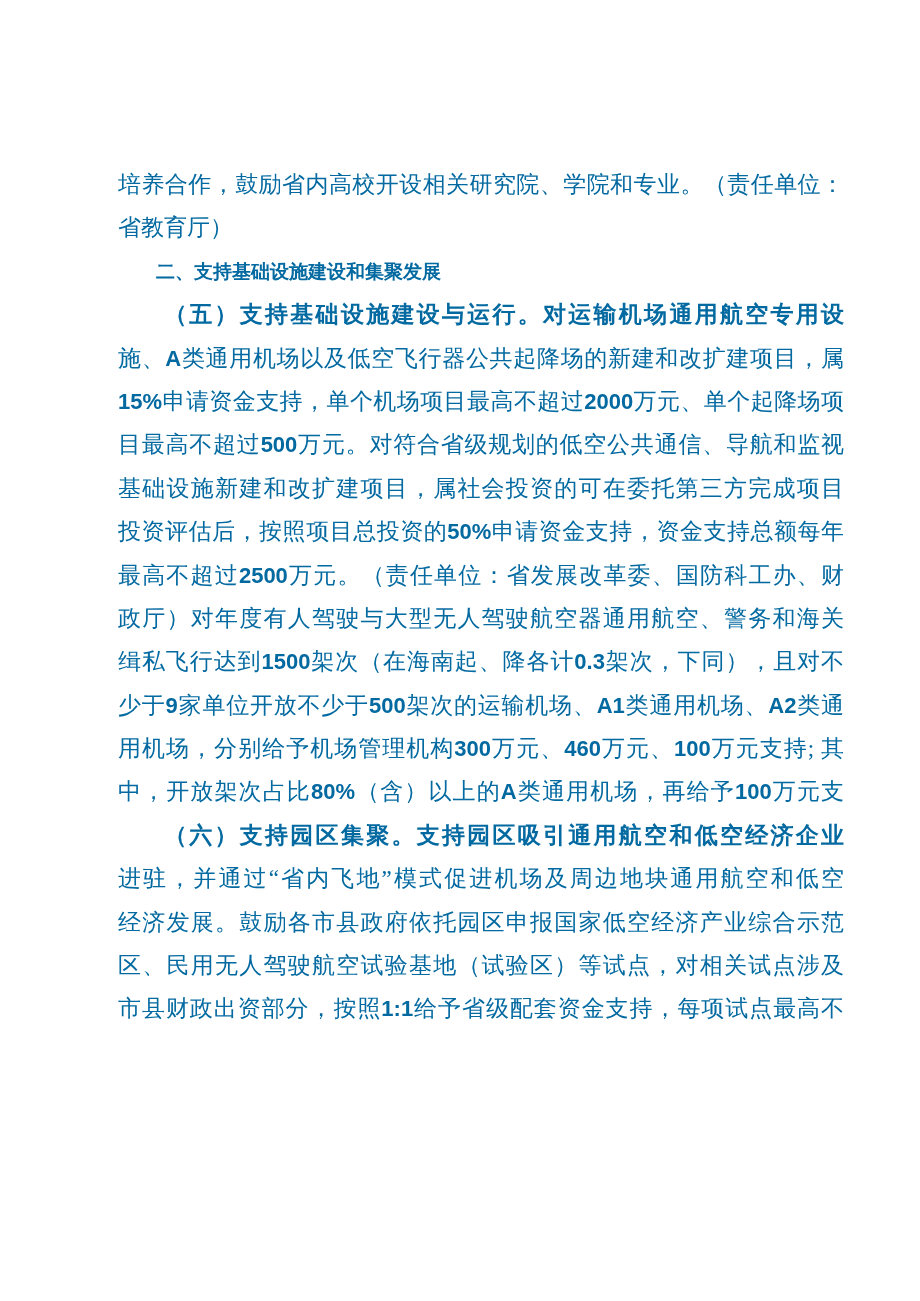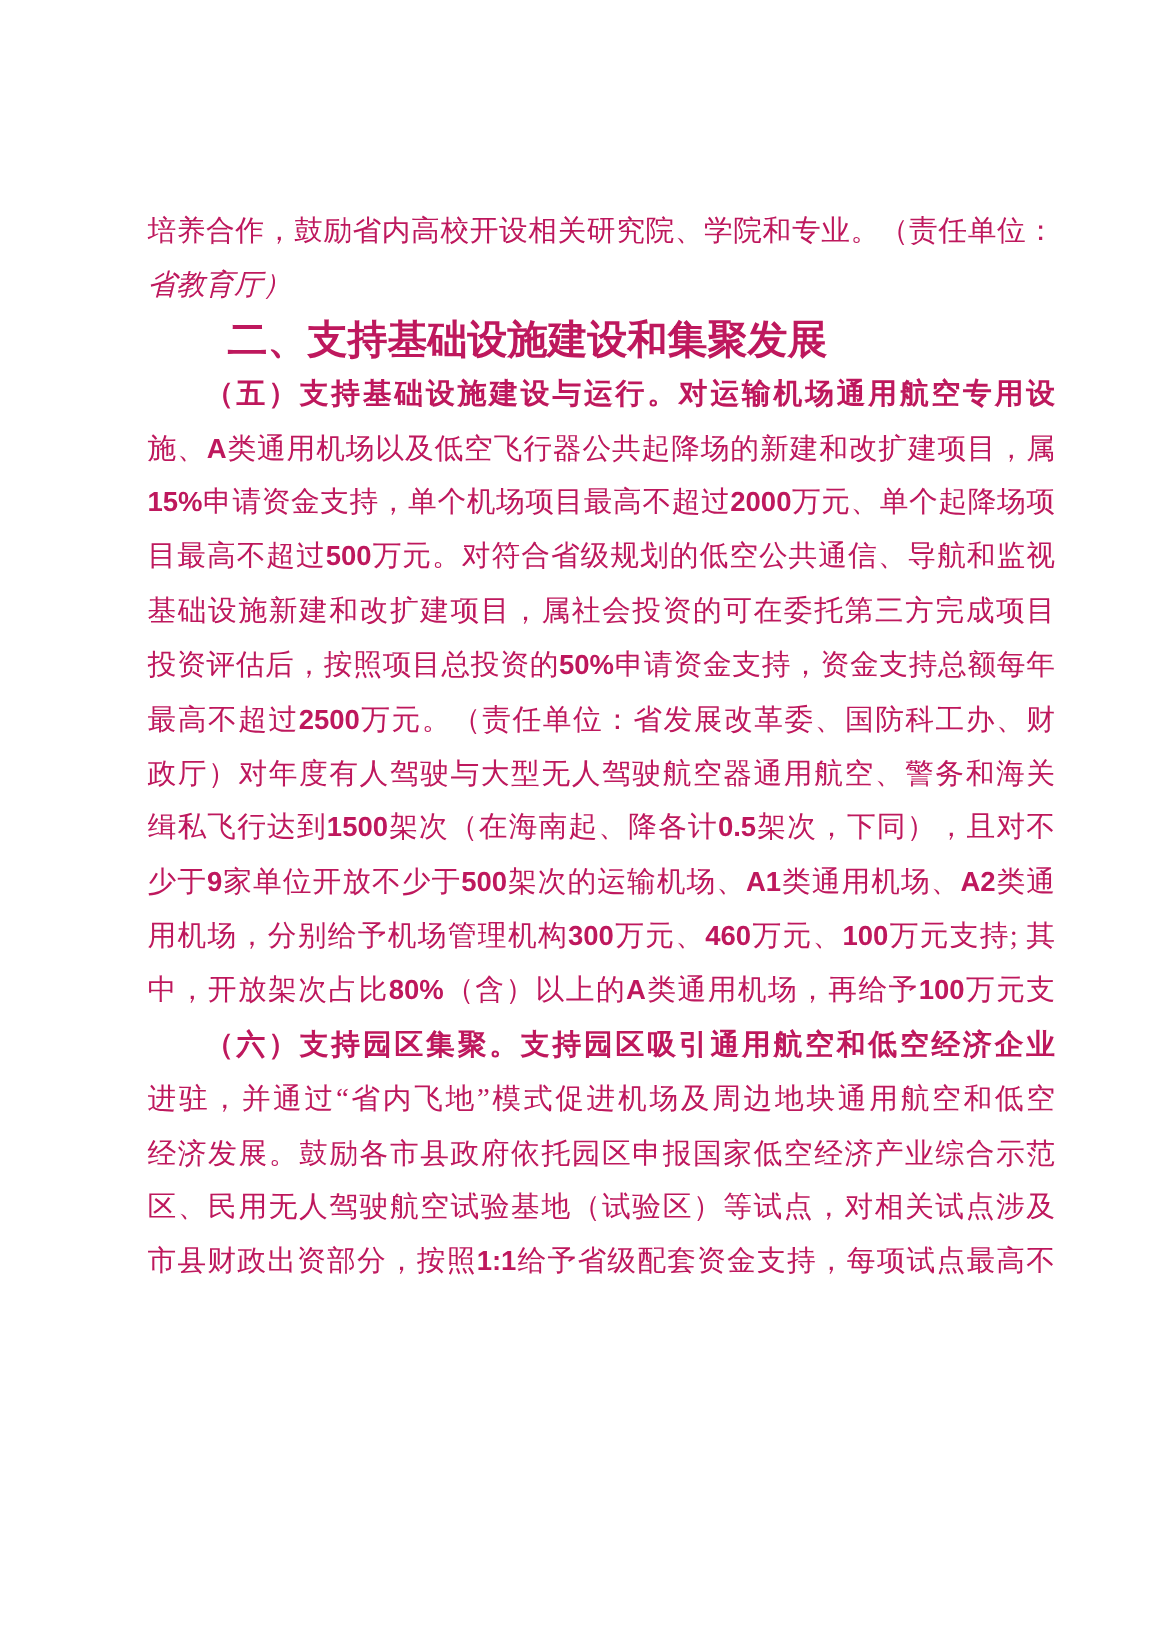--- a/index.html
+++ b/index.html
@@ -1,21 +1,21 @@
 <!DOCTYPE html>
 <html><head>
 <meta charset="utf-8">
 <style>
   html, body { margin: 0; padding: 0; background: #ffffff; }
   .page {
     position: relative;
     width: 920px;
     height: 1301px;
     background: #ffffff;
-    color: #be185d;
+    color: #0369a1;
     font-family: "Liberation Serif", "DejaVu Serif", serif;
     overflow: hidden;
   }
   .text-block {
     position: absolute;
     left: 118px;
     top: 163px;
     width: 726px;
   }
   .line {
@@ -23,30 +23,29 @@
     line-height: 43.4px;
     font-size: 23px;
     text-align: justify;
     text-align-last: justify;
     white-space: normal;
     overflow: hidden;
   }
   .line.short {
     text-align: right;
     text-align-last: left;
-    font-style: italic;
   }
   .line.indent {
     text-indent: 2em;
     font-weight: bold;
   }
   .line.heading {
     font-family: "Liberation Sans", "DejaVu Sans", sans-serif;
     font-weight: 700;
-    font-size: 32px;
+    font-size: 19px;
     text-align: left;
     text-align-last: left;
   }
   .num {
     font-family: "Liberation Sans", "DejaVu Sans", sans-serif;
     font-weight: 700;
     font-size: 22px;
   }
 </style>
 </head>
@@ -61,21 +60,21 @@
     <div class="line heading indent">二、支持基础设施建设和集聚发展</div>
 
     <div class="line indent">（五）支持基础设施建设与运行。对运输机场通用航空专用设</div>
     <div class="line">施、<span class="num">A</span>类通用机场以及低空飞行器公共起降场的新建和改扩建项目，属</div>
     <div class="line"><span class="num">15%</span>申请资金支持，单个机场项目最高不超过<span class="num">2000</span>万元、单个起降场项</div>
     <div class="line">目最高不超过<span class="num">500</span>万元。对符合省级规划的低空公共通信、导航和监视</div>
     <div class="line">基础设施新建和改扩建项目，属社会投资的可在委托第三方完成项目</div>
     <div class="line">投资评估后，按照项目总投资的<span class="num">50%</span>申请资金支持，资金支持总额每年</div>
     <div class="line">最高不超过<span class="num">2500</span>万元。（责任单位：省发展改革委、国防科工办、财</div>
     <div class="line">政厅）对年度有人驾驶与大型无人驾驶航空器通用航空、警务和海关</div>
-    <div class="line">缉私飞行达到<span class="num">1500</span>架次（在海南起、降各计<span class="num">0.5</span>架次，下同），且对不</div>
+    <div class="line">缉私飞行达到<span class="num">1500</span>架次（在海南起、降各计<span class="num">0.3</span>架次，下同），且对不</div>
     <div class="line">少于<span class="num">9</span>家单位开放不少于<span class="num">500</span>架次的运输机场、<span class="num">A1</span>类通用机场、<span class="num">A2</span>类通</div>
     <div class="line">用机场，分别给予机场管理机构<span class="num">300</span>万元、<span class="num">460</span>万元、<span class="num">100</span>万元支持; 其</div>
     <div class="line">中，开放架次占比<span class="num">80%</span>（含）以上的<span class="num">A</span>类通用机场，再给予<span class="num">100</span>万元支持。</div>
 
     <div class="line indent">（六）支持园区集聚。支持园区吸引通用航空和低空经济企业</div>
     <div class="line">进驻，并通过“省内飞地”模式促进机场及周边地块通用航空和低空</div>
     <div class="line">经济发展。鼓励各市县政府依托园区申报国家低空经济产业综合示范</div>
     <div class="line">区、民用无人驾驶航空试验基地（试验区）等试点，对相关试点涉及</div>
     <div class="line">市县财政出资部分，按照<span class="num">1:1</span>给予省级配套资金支持，每项试点最高不</div>
 

